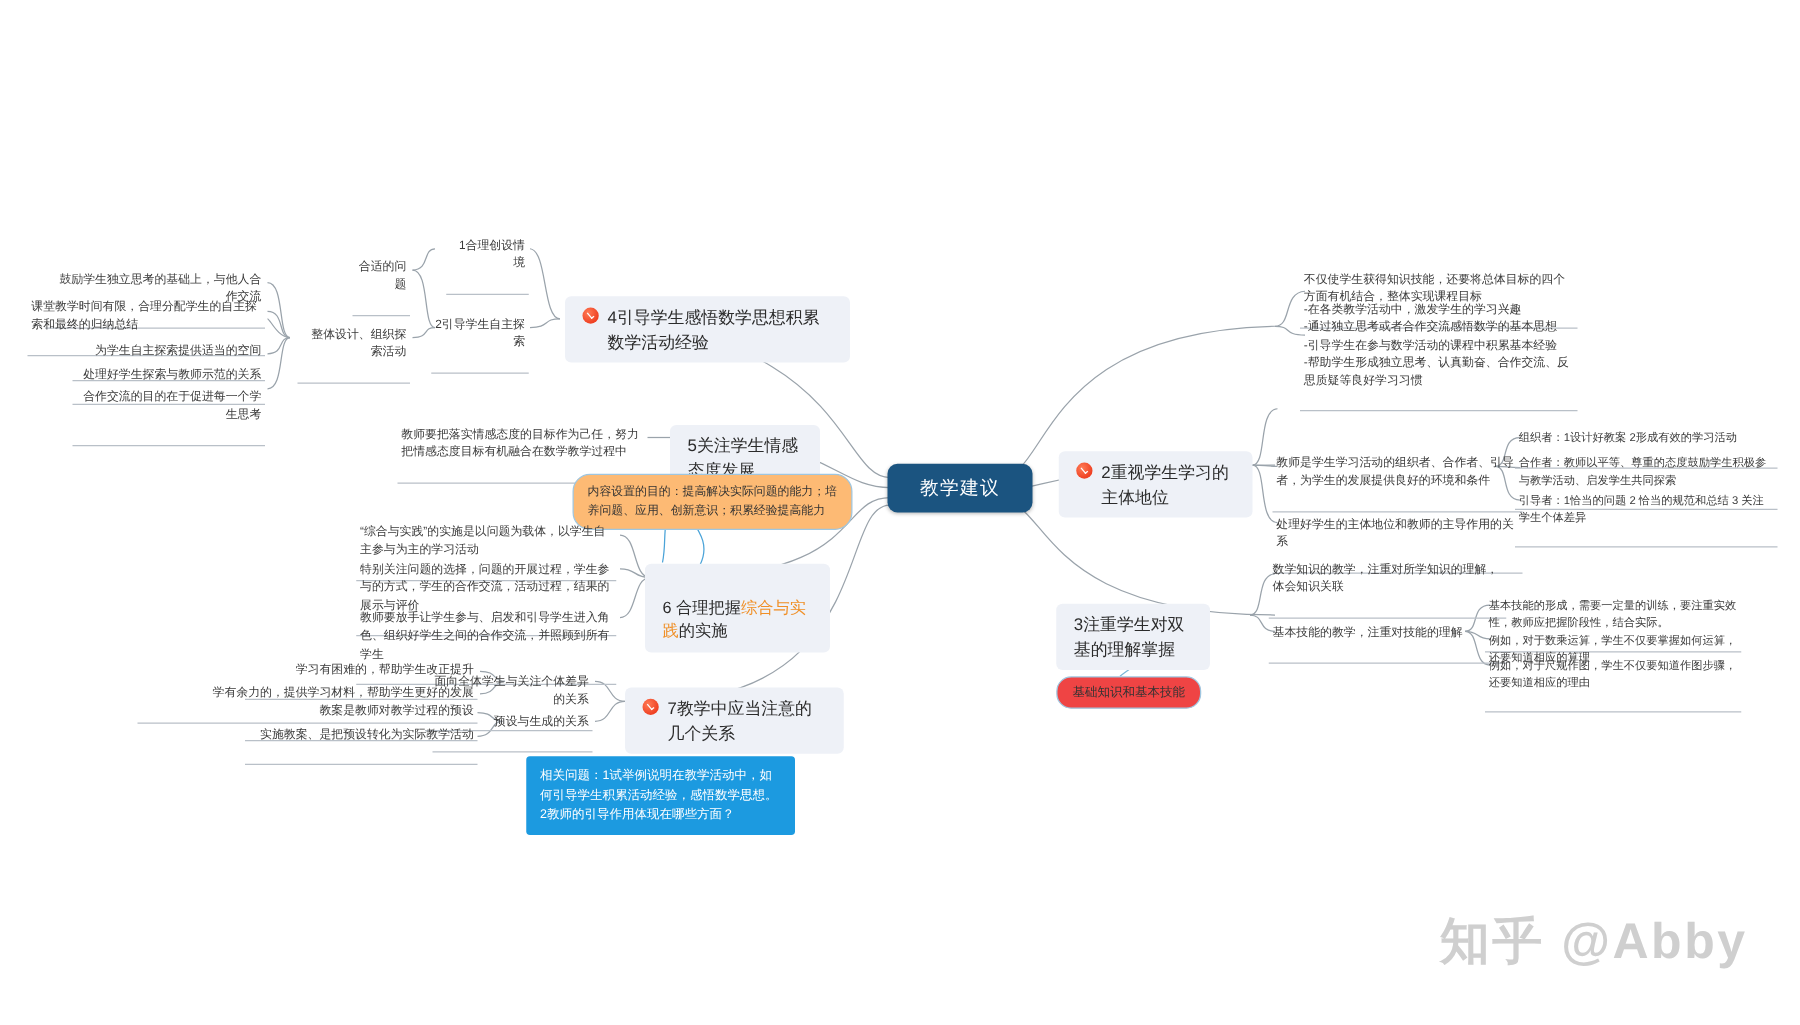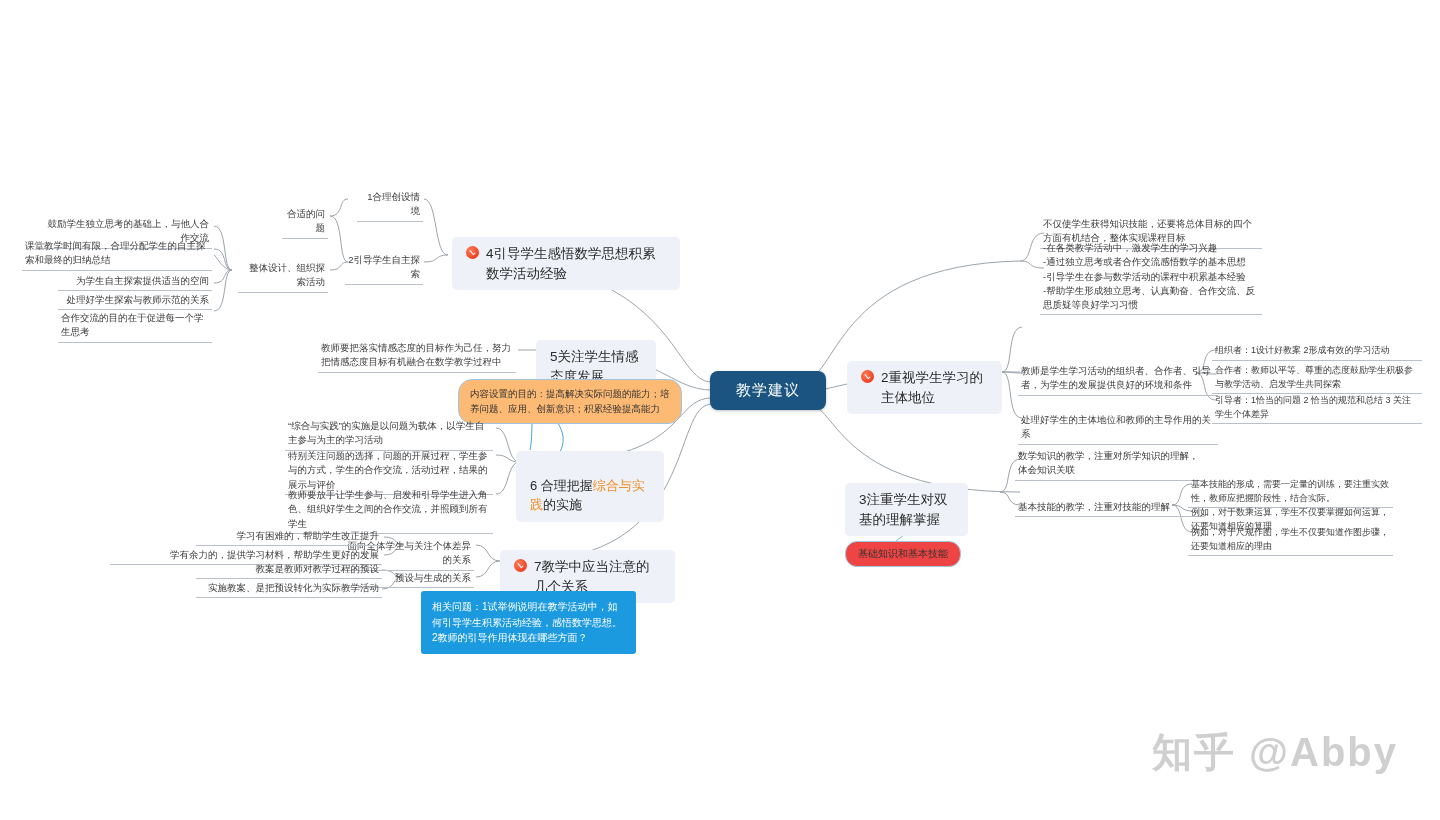--- a/index.html
+++ b/index.html
@@ -33,21 +33,21 @@
     margin-top:2px; position:relative;
   }
   .dot::after{
     content:""; position:absolute; left:4.5px; top:2.5px;
     width:2px; height:5px; border-left:1.6px solid #fff; border-bottom:1.6px solid #fff;
     transform:rotate(-40deg);
   }
   
   .leaf {
     font-size:9.5px; line-height:1.5; color:#3a3a3a;
-    border-bottom:1px solid #b9c0c8; padding:1px 3px 2px 3px;
+    border-bottom:1px solid #b9c0c8; padding:1px 3px 16px 3px;
   }
   .leaf.nb { border-bottom:none; }
   .leaf.sm { font-size:9px; }
   
   .bubble {
     border:1px solid #9fc6e0; border-radius:14px; background:#fdba74;
     padding:7px 11px; font-size:9.5px; line-height:1.55; color:#333;
   }
   .pill {
     border:1px solid #9fc6e0; border-radius:12px; background:#ef4444;
@@ -162,21 +162,21 @@
     <span>4引导学生感悟数学思想积累数学活动经验</span>
   </div>
   <div class="node leaf" style="left:357px; top:189px; width:66px; text-align:right;">1合理创设情境</div>
   <div class="node leaf" style="left:345px; top:252px; width:78px; text-align:right;">2引导学生自主探索</div>
   <div class="node leaf" style="left:282px; top:206px; width:46px; text-align:right;">合适的问题</div>
   <div class="node leaf" style="left:238px; top:260px; width:90px; text-align:right;">整体设计、组织探索活动</div>
   <div class="node leaf" style="left:36px; top:216px; width:176px; text-align:right;">鼓励学生独立思考的基础上，与他人合作交流</div>
   <div class="node leaf" style="left:22px; top:238px; width:190px;">课堂教学时间有限，合理分配学生的自主探索和最终的归纳总结</div>
   <div class="node leaf" style="left:58px; top:273px; width:154px; text-align:right;">为学生自主探索提供适当的空间</div>
   <div class="node leaf" style="left:58px; top:292px; width:154px; text-align:right;">处理好学生探索与教师示范的关系</div>
-  <div class="node leaf" style="left:58px; top:310px; width:154px; text-align:left;">合作交流的目的在于促进每一个学生思考</div>
+  <div class="node leaf" style="left:58px; top:310px; width:154px; text-align:right;">合作交流的目的在于促进每一个学生思考</div>
 
   <div class="node l1 plain" style="left:536px; top:340px; width:120px;">5关注学生情感态度发展</div>
   <div class="node leaf" style="left:318px; top:340px; width:198px;">教师要把落实情感态度的目标作为己任，努力把情感态度目标有机融合在数学教学过程中</div>
 
   <div class="node l1 plain" style="left:516px; top:451px; width:148px; font-size:13px;">
     <span>6 合理把握</span><span class="hl">综合与实践</span><span>的实施</span>
   </div>
   <div class="node bubble" style="left:458px; top:379px; width:224px;">内容设置的目的：提高解决实际问题的能力；培养问题、应用、创新意识；积累经验提高能力</div>
   <div class="node leaf" style="left:285px; top:418px; width:208px;">“综合与实践”的实施是以问题为载体，以学生自主参与为主的学习活动</div>
   <div class="node leaf" style="left:285px; top:448px; width:208px;">特别关注问题的选择，问题的开展过程，学生参与的方式，学生的合作交流，活动过程，结果的展示与评价</div>
@@ -186,19 +186,19 @@
     <span class="dot"></span>
     <span>7教学中应当注意的几个关系</span>
   </div>
   <div class="node leaf" style="left:340px; top:538px; width:134px; text-align:right;">面向全体学生与关注个体差异的关系</div>
   <div class="node leaf" style="left:346px; top:570px; width:128px; text-align:right;">预设与生成的关系</div>
   <div class="node leaf" style="left:196px; top:528px; width:186px; text-align:right;">学习有困难的，帮助学生改正提升</div>
   <div class="node leaf" style="left:110px; top:547px; width:272px; text-align:right;">学有余力的，提供学习材料，帮助学生更好的发展</div>
   <div class="node leaf" style="left:196px; top:561px; width:186px; text-align:right;">教案是教师对教学过程的预设</div>
   <div class="node leaf" style="left:196px; top:580px; width:186px; text-align:right;">实施教案、是把预设转化为实际教学活动</div>
 
-  <div class="node note" style="left:421px; top:591px; width:215px;">相关问题：1试举例说明在教学活动中，如何引导学生积累活动经验，感悟数学思想。
+  <div class="node note" style="left:421px; top:605px; width:215px;">相关问题：1试举例说明在教学活动中，如何引导学生积累活动经验，感悟数学思想。
 2教师的引导作用体现在哪些方面？</div>
 
   <div class="wm">
     <span class="zh">知乎 @Abby</span>
   </div>
 </div>
 
 </body></html>

